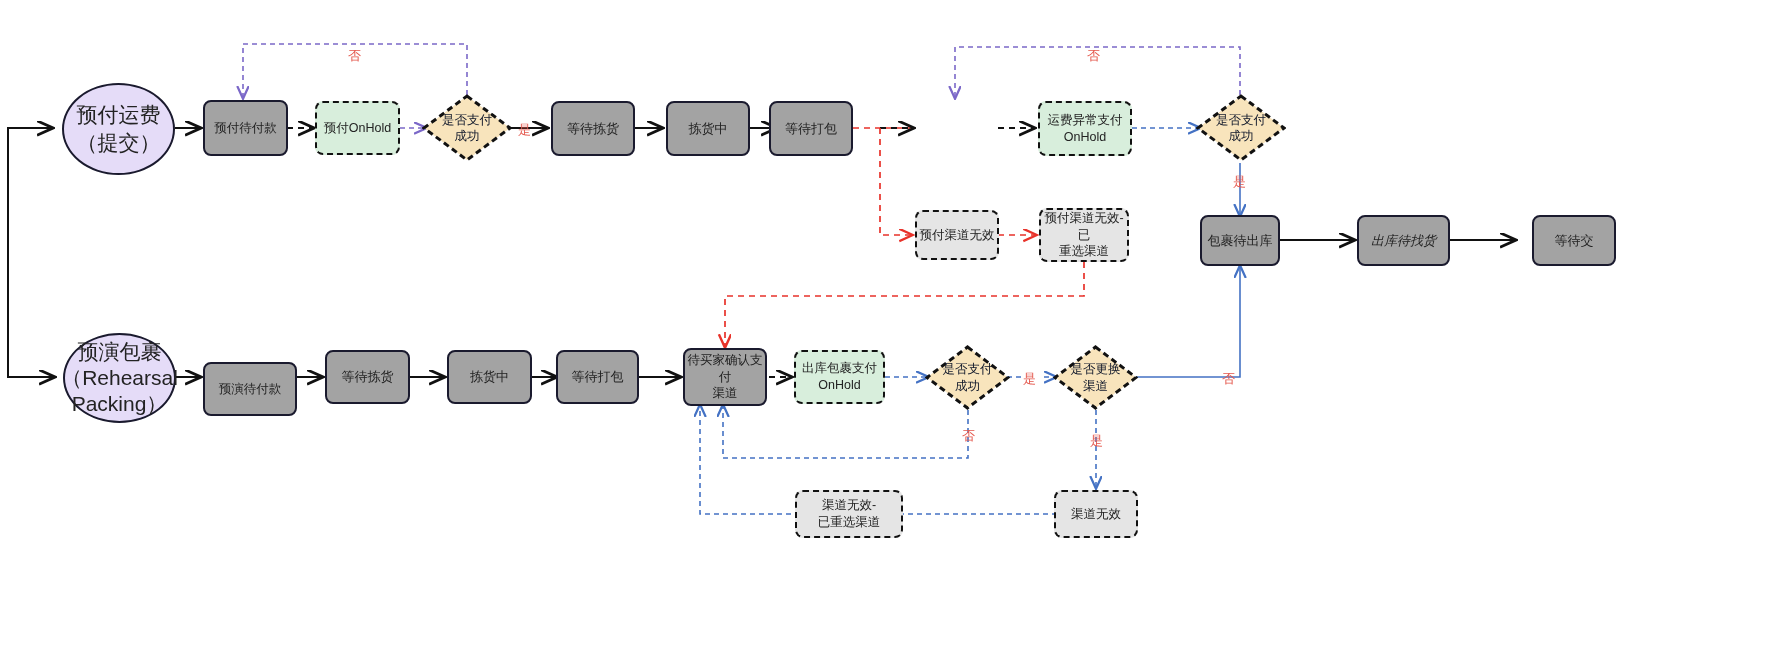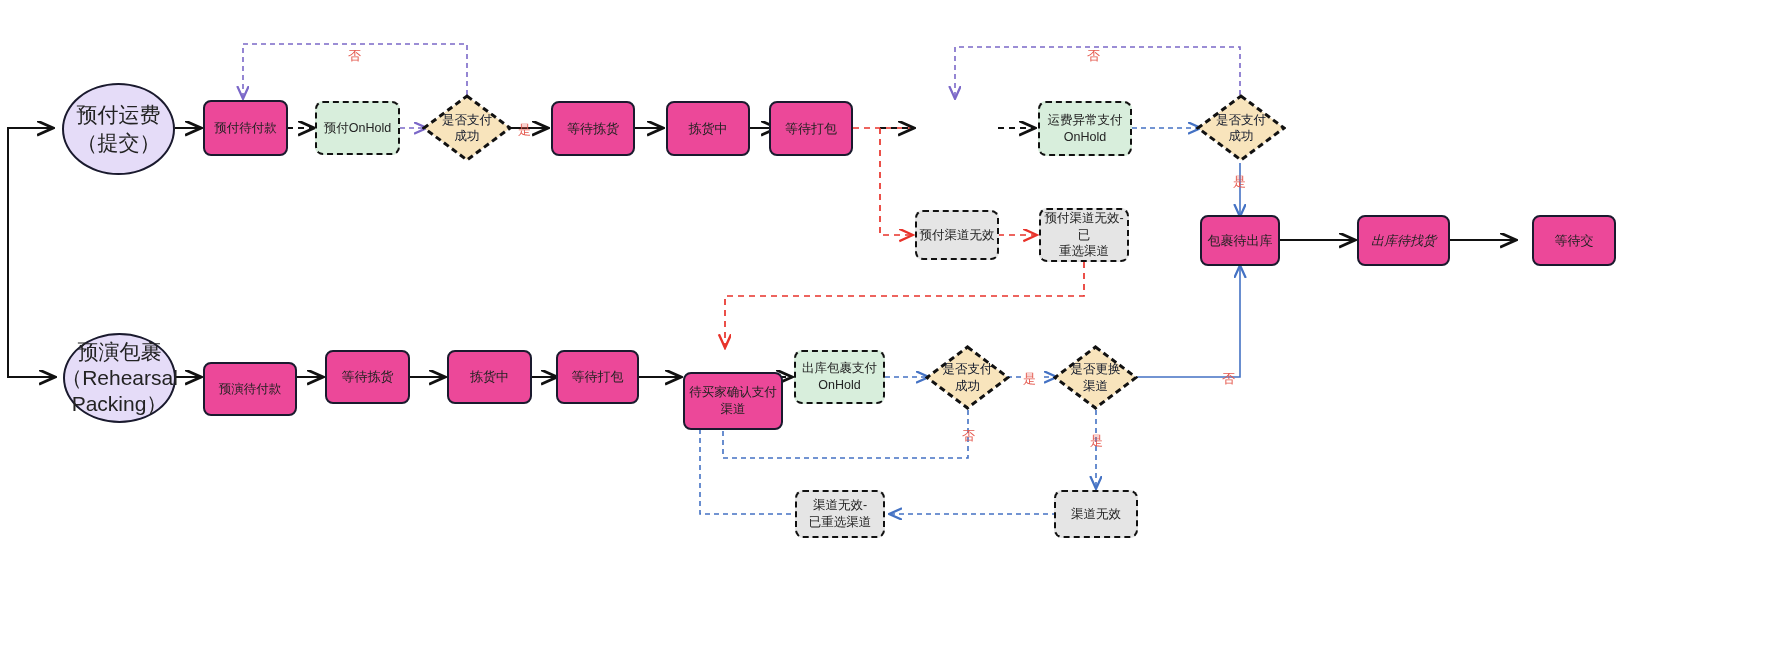--- a/index.html
+++ b/index.html
@@ -1,21 +1,21 @@
 <!DOCTYPE html>
 <html><head>
 <meta charset="utf-8">
 <style>
   html,body{margin:0;padding:0;background:#ffffff;}
   body{font-family:"Liberation Sans","DejaVu Sans",sans-serif;}
   #canvas{position:relative;width:1786px;height:645px;background:#fff;overflow:hidden;}
   #edges{position:absolute;left:0;top:0;width:1786px;height:645px;}
   .node{position:absolute;box-sizing:border-box;display:flex;align-items:center;justify-content:center;text-align:center;color:#232323;line-height:1.35;}
   .rect{border-radius:8px;}
-  .proc{background:#ec4899;border:2px solid #1a1a2e;}
+  .proc{background:#a3a3a3;border:2px solid #1a1a2e;}
   .onhold{background:#D8EEDC;border:2.5px dashed #111;}
   .warn{background:#EFC000;border:2.5px dashed #111;}
   .err{background:#e5e5e5;border:2.5px dashed #111;}
   .circ{border-radius:50%;background:#E5DCF8;border:2px solid #1a1a2e;}
   .diamond-wrap{position:absolute;}
   .diamond-wrap .dshape{position:absolute;left:0;top:0;width:100%;height:100%;}
   .diamond-wrap .dlabel{position:absolute;left:0;top:0;width:100%;height:100%;display:flex;align-items:center;justify-content:center;text-align:center;color:#0f172a;line-height:1.3;}
   .elabel{position:absolute;color:#E4574C;font-size:13px;white-space:nowrap;}
   .t12{font-size:12.5px;}
   .t13{font-size:13px;}
@@ -141,21 +141,21 @@
 Packing）</div>
 
   <div class="node rect proc t12" style="left:203px;top:362px;width:94px;height:54px;">预演待付款</div>
 
   <div class="node rect proc t13" style="left:325px;top:350px;width:85px;height:54px;">等待拣货</div>
 
   <div class="node rect proc t13" style="left:447px;top:350px;width:85px;height:54px;">拣货中</div>
 
   <div class="node rect proc t13" style="left:556px;top:350px;width:83px;height:54px;">等待打包</div>
 
-  <div class="node rect proc t12" style="left:683px;top:348px;width:100px;height:58px;white-space:pre-line;margin-top:24px;">待买家确认支付
+  <div class="node rect proc t12" style="left:683px;top:348px;width:84px;height:58px;white-space:pre-line;">待买家确认支付
 渠道</div>
 
   <div class="node rect onhold t12" style="left:794px;top:350px;width:91px;height:54px;white-space:pre-line;">出库包裹支付
 OnHold</div>
 
   <div class="diamond-wrap" style="left:925px;top:345px;width:85px;height:65px;">
     <svg class="dshape" viewBox="0 0 85 65" preserveAspectRatio="none">
       <polygon points="42.5,2 83,32.5 42.5,63 2,32.5" fill="#F8E4BC" stroke="#111" stroke-width="3" stroke-dasharray="6,4"></polygon>
     </svg>
     <div class="dlabel t12" style="white-space:pre-line;">是否支付
@@ -163,21 +163,21 @@
   </div>
 
   <div class="diamond-wrap" style="left:1053px;top:345px;width:85px;height:65px;">
     <svg class="dshape" viewBox="0 0 85 65" preserveAspectRatio="none">
       <polygon points="42.5,2 83,32.5 42.5,63 2,32.5" fill="#F8E4BC" stroke="#111" stroke-width="3" stroke-dasharray="6,4"></polygon>
     </svg>
     <div class="dlabel t12" style="white-space:pre-line;">是否更换
 渠道</div>
   </div>
 
-  <div class="node rect err t12" style="left:795px;top:490px;width:90px;height:48px;white-space:pre-line;">渠道无效-
+  <div class="node rect err t12" style="left:795px;top:490px;width:108px;height:48px;white-space:pre-line;">渠道无效-
 已重选渠道</div>
 
   <div class="node rect err t12" style="left:1054px;top:490px;width:84px;height:48px;">渠道无效</div>
 
   <span class="elabel" style="left:348px;top:47px;">否</span>
   <span class="elabel" style="left:518px;top:121px;">是</span>
   <span class="elabel" style="left:1087px;top:47px;">否</span>
   <span class="elabel" style="left:1233px;top:173px;">是</span>
   <span class="elabel" style="left:1023px;top:370px;">是</span>
   <span class="elabel" style="left:962px;top:427px;">否</span>

